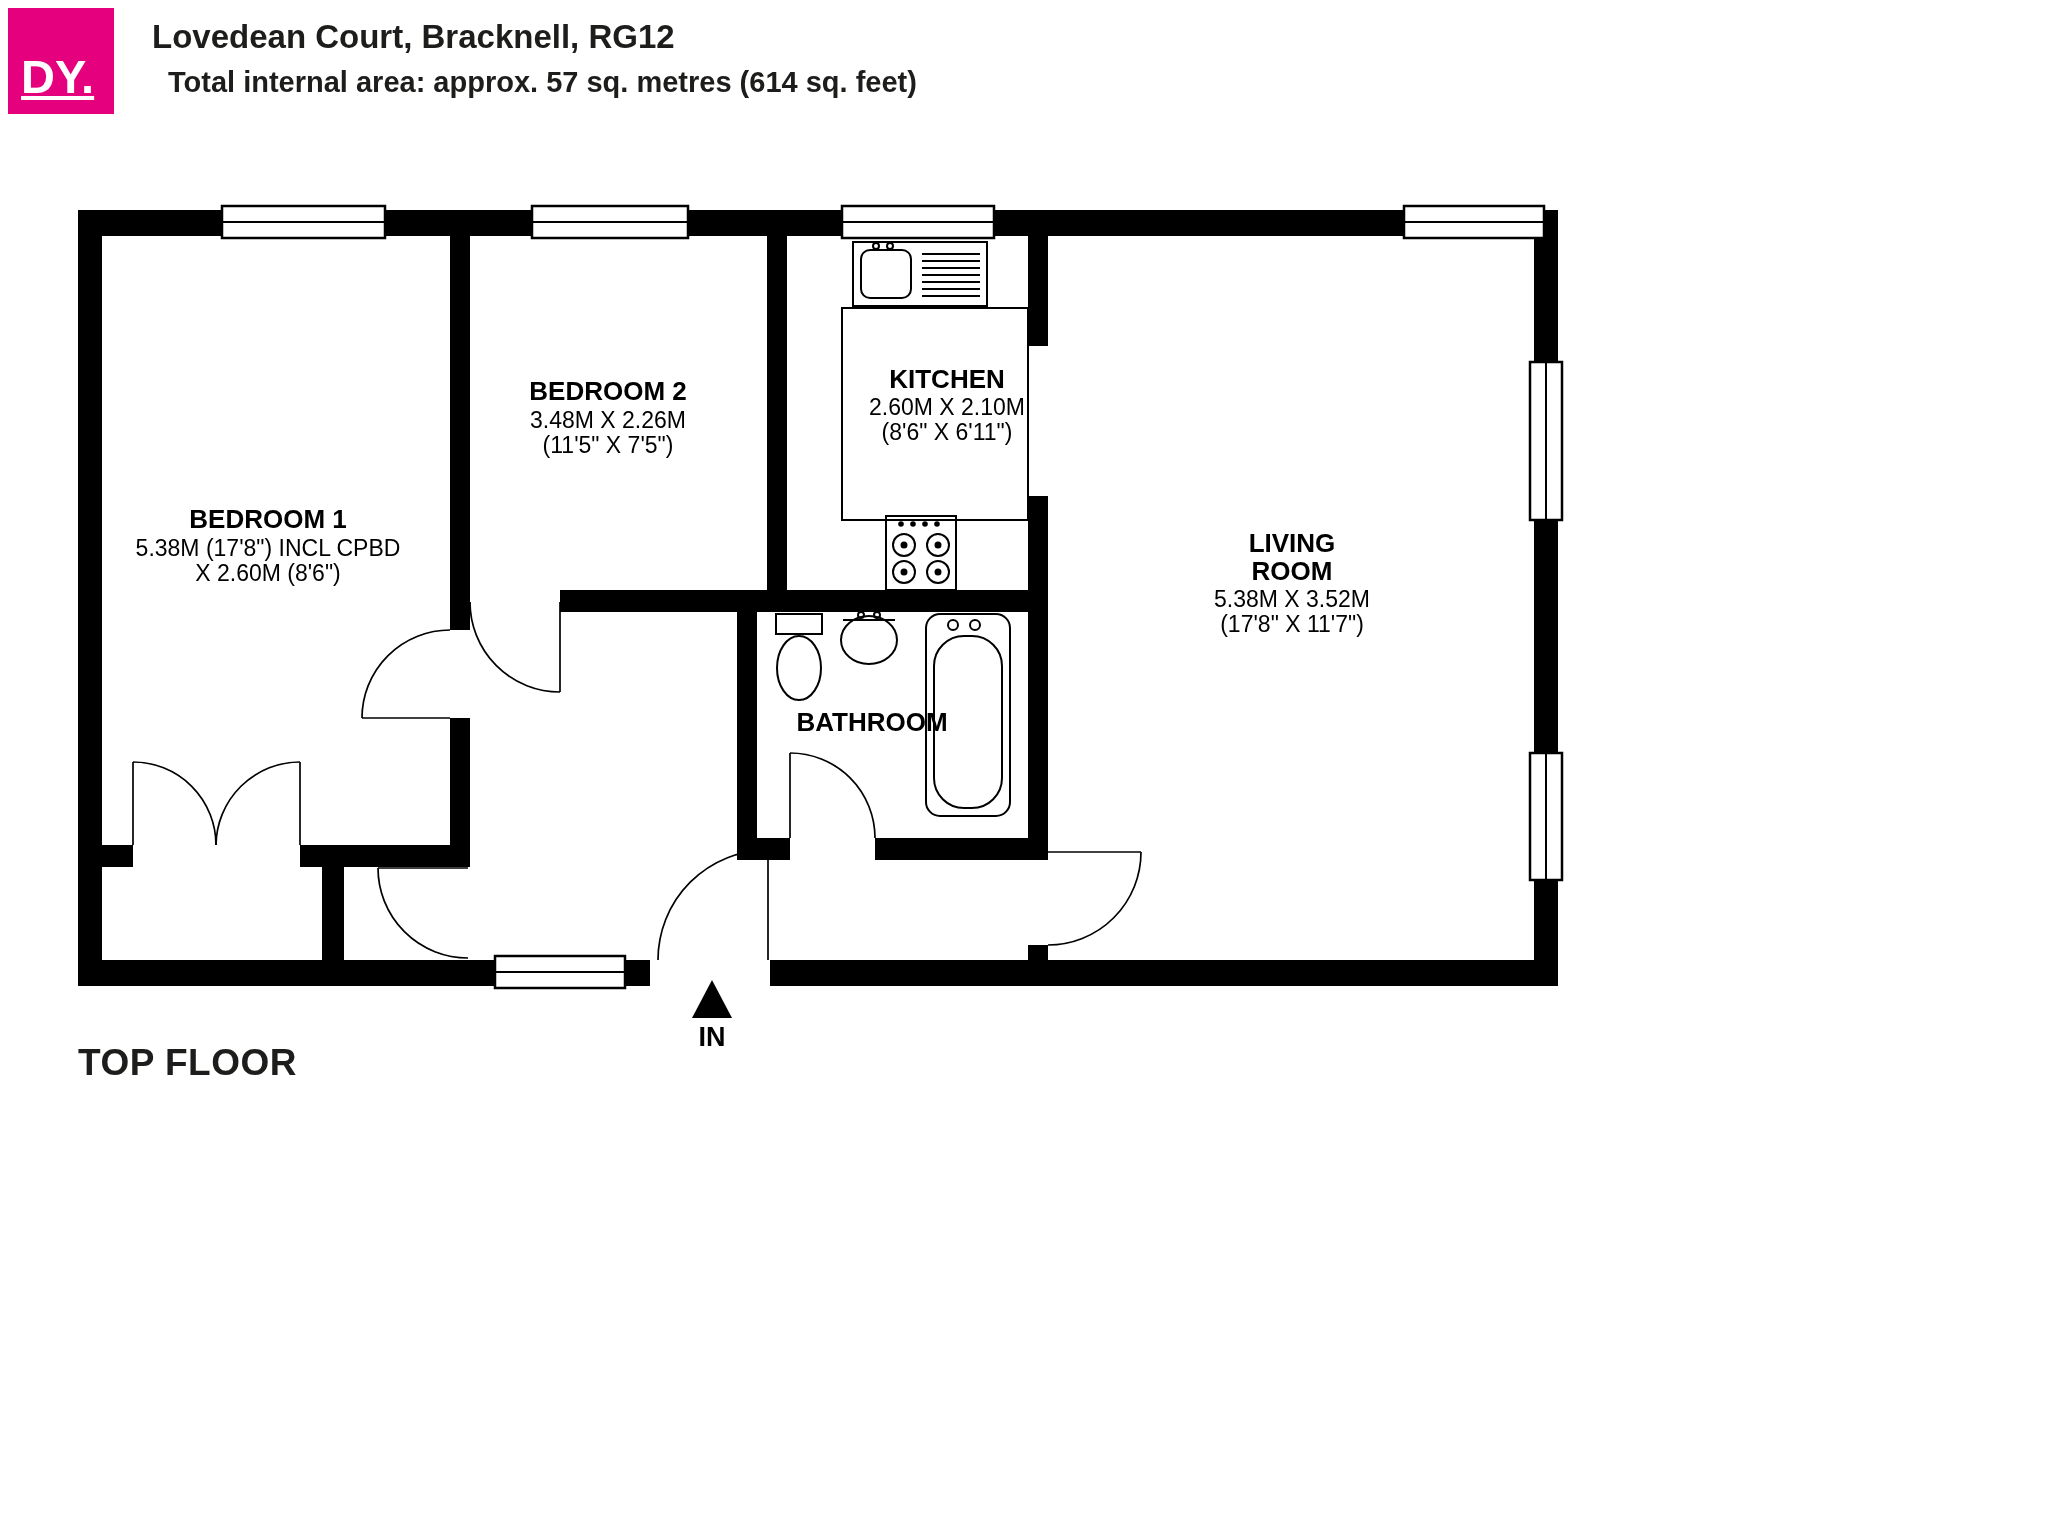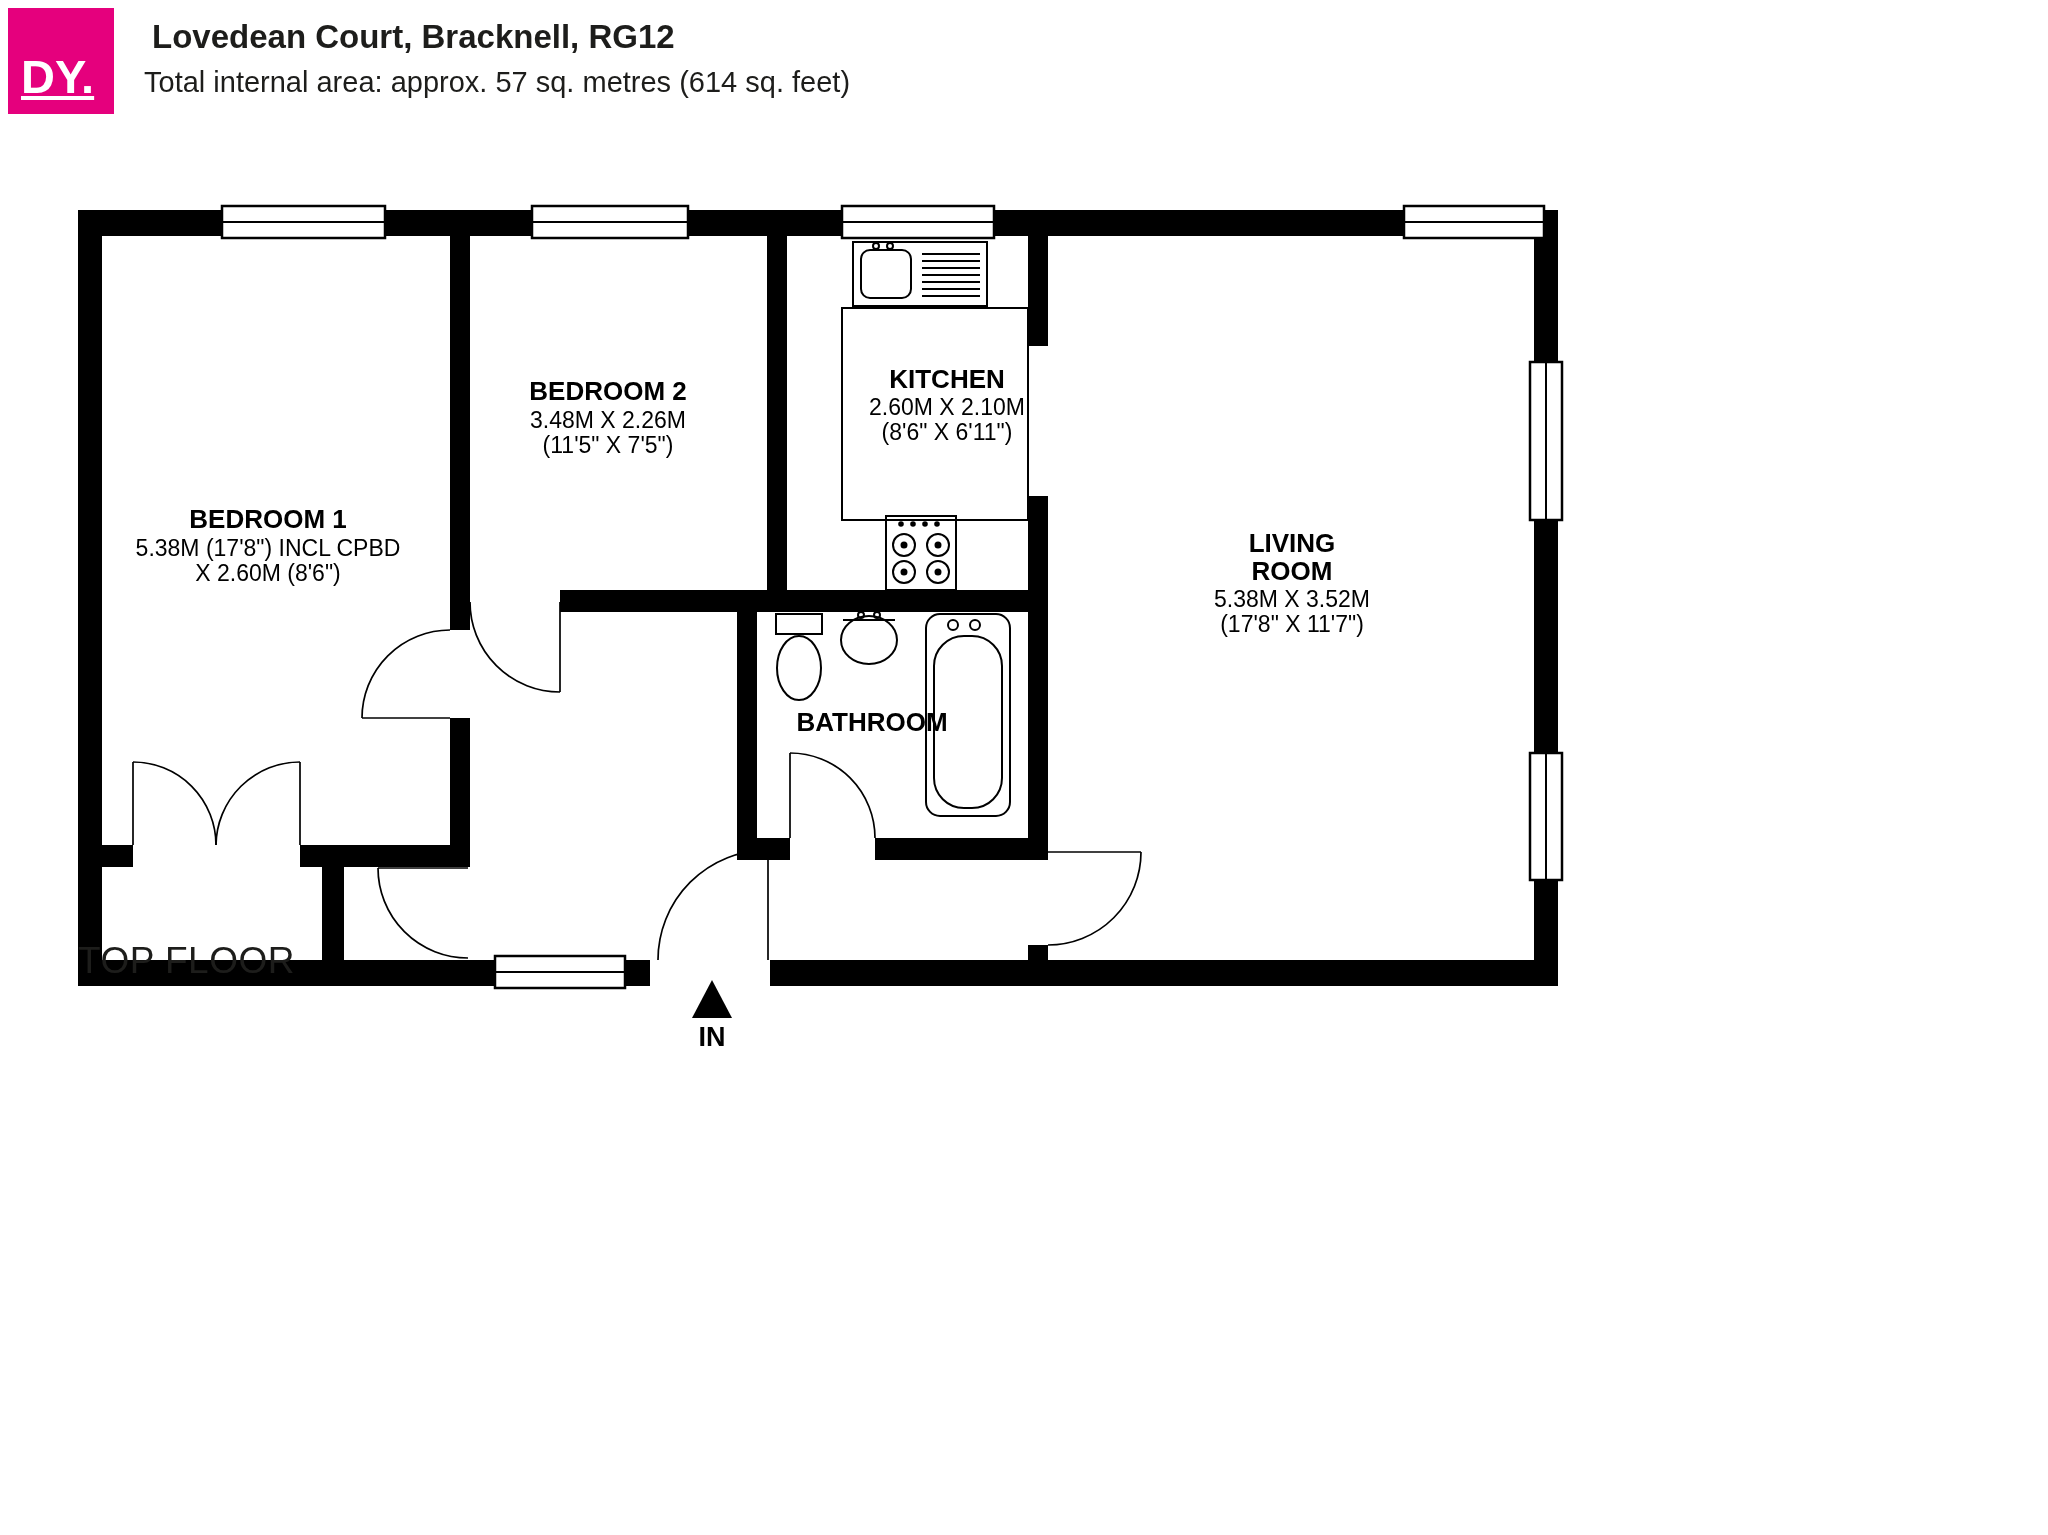--- a/index.html
+++ b/index.html
@@ -1,22 +1,22 @@
 <!DOCTYPE html>
 <html><head>
 <meta charset="utf-8">
 <style>
   html,body{margin:0;padding:0;background:#fff;}
   .page{position:relative;width:2048px;height:1535px;background:#fff;overflow:hidden;
         font-family:"Liberation Sans","DejaVu Sans",sans-serif;color:#1d1d1b;}
   .logo{position:absolute;left:8px;top:8px;width:106px;height:106px;background:#e5007d;}
   .logo span{position:absolute;left:13px;bottom:10px;font-size:47px;font-weight:700;color:#fff;text-decoration:underline;}
   .title{position:absolute;left:152px;top:18px;font-size:33px;font-weight:700;}
-  .subtitle{position:absolute;left:144px;top:66px;font-size:29px;font-weight:400;}
-  .floor-label{position:absolute;left:78px;top:940px;font-size:37px;font-weight:400;letter-spacing:.5px;}
+  .subtitle{position:absolute;left:168px;top:66px;font-size:29px;font-weight:700;}
+  .floor-label{position:absolute;left:78px;top:1042px;font-size:37px;font-weight:700;letter-spacing:.5px;}
   .disclaimer{position:absolute;left:820px;top:1126px;transform:translateX(-50%);
               text-align:center;font-size:20px;line-height:1.55;white-space:nowrap;color:#000;}
   svg.plan{position:absolute;left:0;top:0;}
   .room-name{font:700 26px "Liberation Sans",sans-serif;fill:#000;}
   .room-dims{font:400 23px "Liberation Sans",sans-serif;fill:#000;}
   .in-label{font:700 27px "Liberation Sans",sans-serif;fill:#000;}
 </style>
 </head>
 <body>
 

